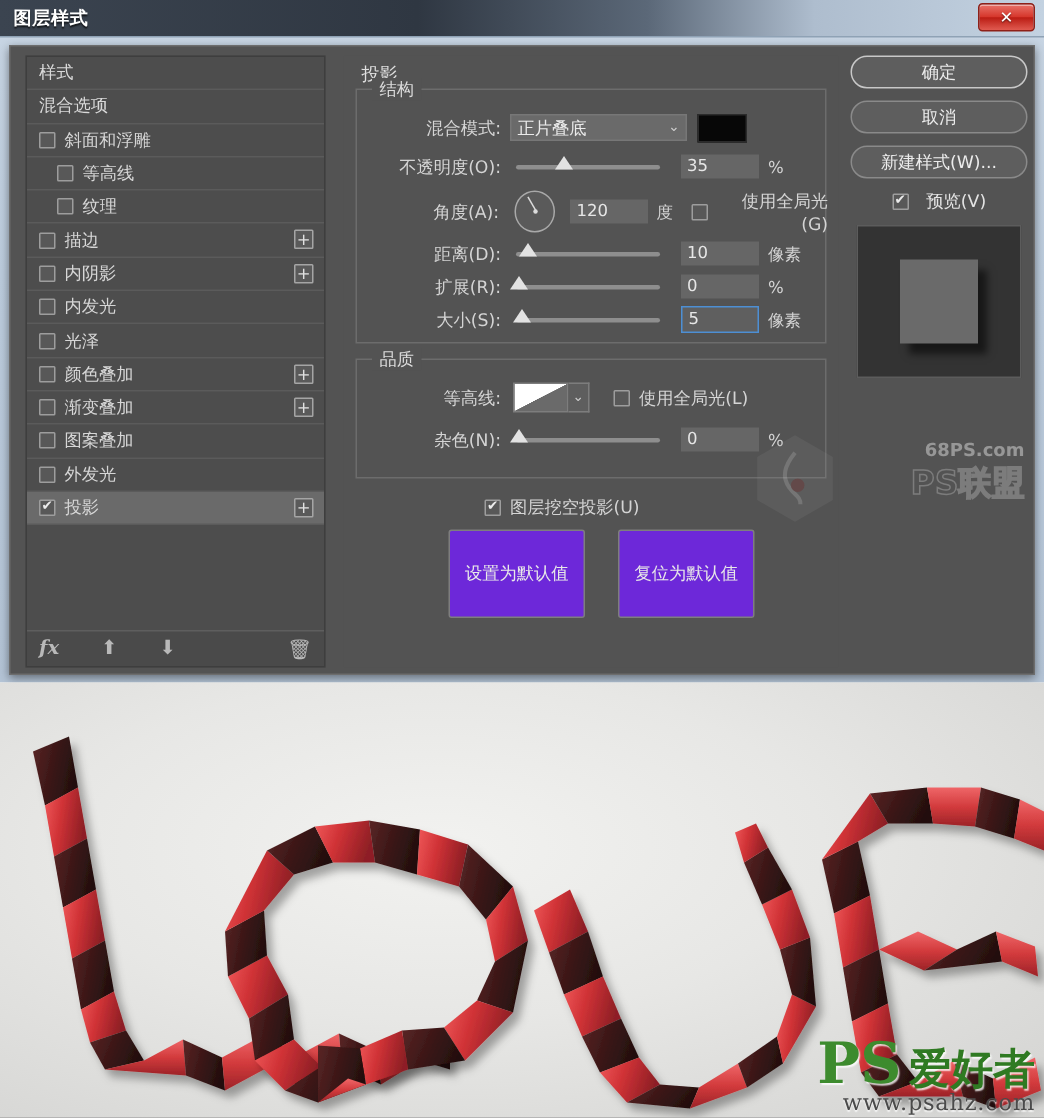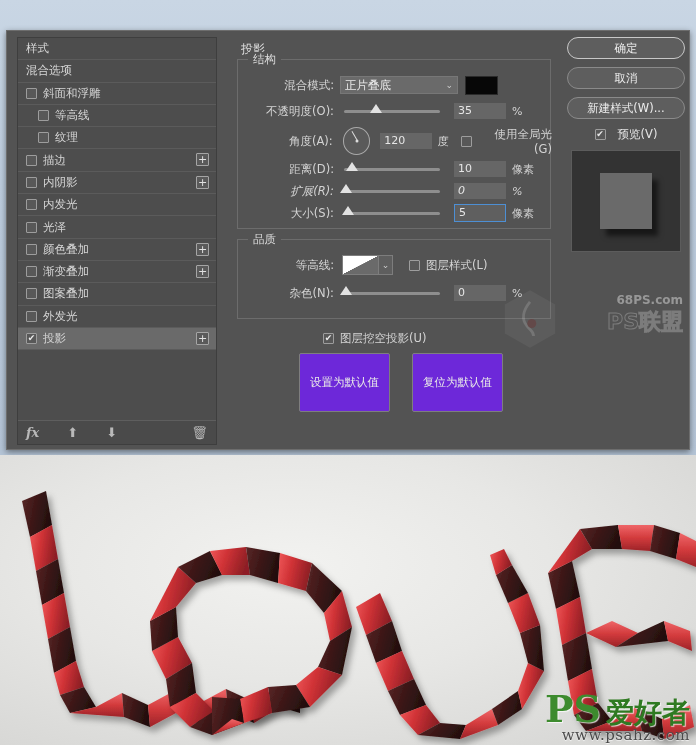--- a/index.html
+++ b/index.html
@@ -235,20 +235,26 @@
     font-family: "DejaVu Serif", serif; font-size: 15px;
     color: #4a4a4a; letter-spacing: .5px;
     text-shadow: 0 1px 1px rgba(255,255,255,.8);
   }
 </style>
 </head>
 <body>
 
 <div id="dialog-window">
 
+  <div id="titlebar">
+    <span id="titlebar-title">图层样式</span>
+    <div id="close-button">
+      <span>✕</span>
+    </div>
+  </div>
 
   <div id="dialog-body">
 
     <div id="styles-panel">
       <div id="styles-list">
           <div class="style-row header">
             <span>样式</span>
           </div>
           <div class="style-row header">
             <span>混合选项</span>
@@ -353,21 +359,21 @@
 
         <div class="row" style="left:10px; top:100px; width:300px;">
           <span class="lbl" style="width:86px;">距离(D):</span>
           <div class="slider-track" style="width:96px; margin-left:10px;">
             <div class="slider-thumb" style="left:2px;"></div>
           </div>
           <span class="field" style="margin-left:14px;">10</span>
           <span class="unit">像素</span>
         </div>
 
-        <div class="row" style="left:10px; top:122px; width:300px;font-style:italic;">
+        <div class="row" style="left:10px; top:122px; width:300px;">
           <span class="lbl" style="width:86px;">扩展(R):</span>
           <div class="slider-track" style="width:96px; margin-left:10px;">
             <div class="slider-thumb" style="left:-4px;"></div>
           </div>
           <span class="field" style="margin-left:14px;">0</span>
           <span class="unit">%</span>
         </div>
 
         <div class="row" style="left:10px; top:144px; width:300px;">
           <span class="lbl" style="width:86px;">大小(S):</span>
@@ -382,21 +388,21 @@
       <div class="group-box" id="quality-box">
         <span class="group-label">品质</span>
 
         <div class="row" style="left:10px; top:14px; width:300px; height:22px;">
           <span class="lbl" style="width:86px;">等高线:</span>
           <div style="display:flex; margin-left:8px;">
             <div id="contour-swatch"></div>
             <div id="contour-caret">⌄</div>
           </div>
           <span class="cbx" style="margin-left:16px;"></span>
-          <span class="lbl">图层样式(L)</span>
+          <span class="lbl">使用全局光(L)</span>
         </div>
 
         <div class="row" style="left:10px; top:44px; width:300px;">
           <span class="lbl" style="width:86px;">杂色(N):</span>
           <div class="slider-track" style="width:96px; margin-left:10px;">
             <div class="slider-thumb" style="left:-4px;"></div>
           </div>
           <span class="field" style="margin-left:14px;">0</span>
           <span class="unit">%</span>
         </div>

